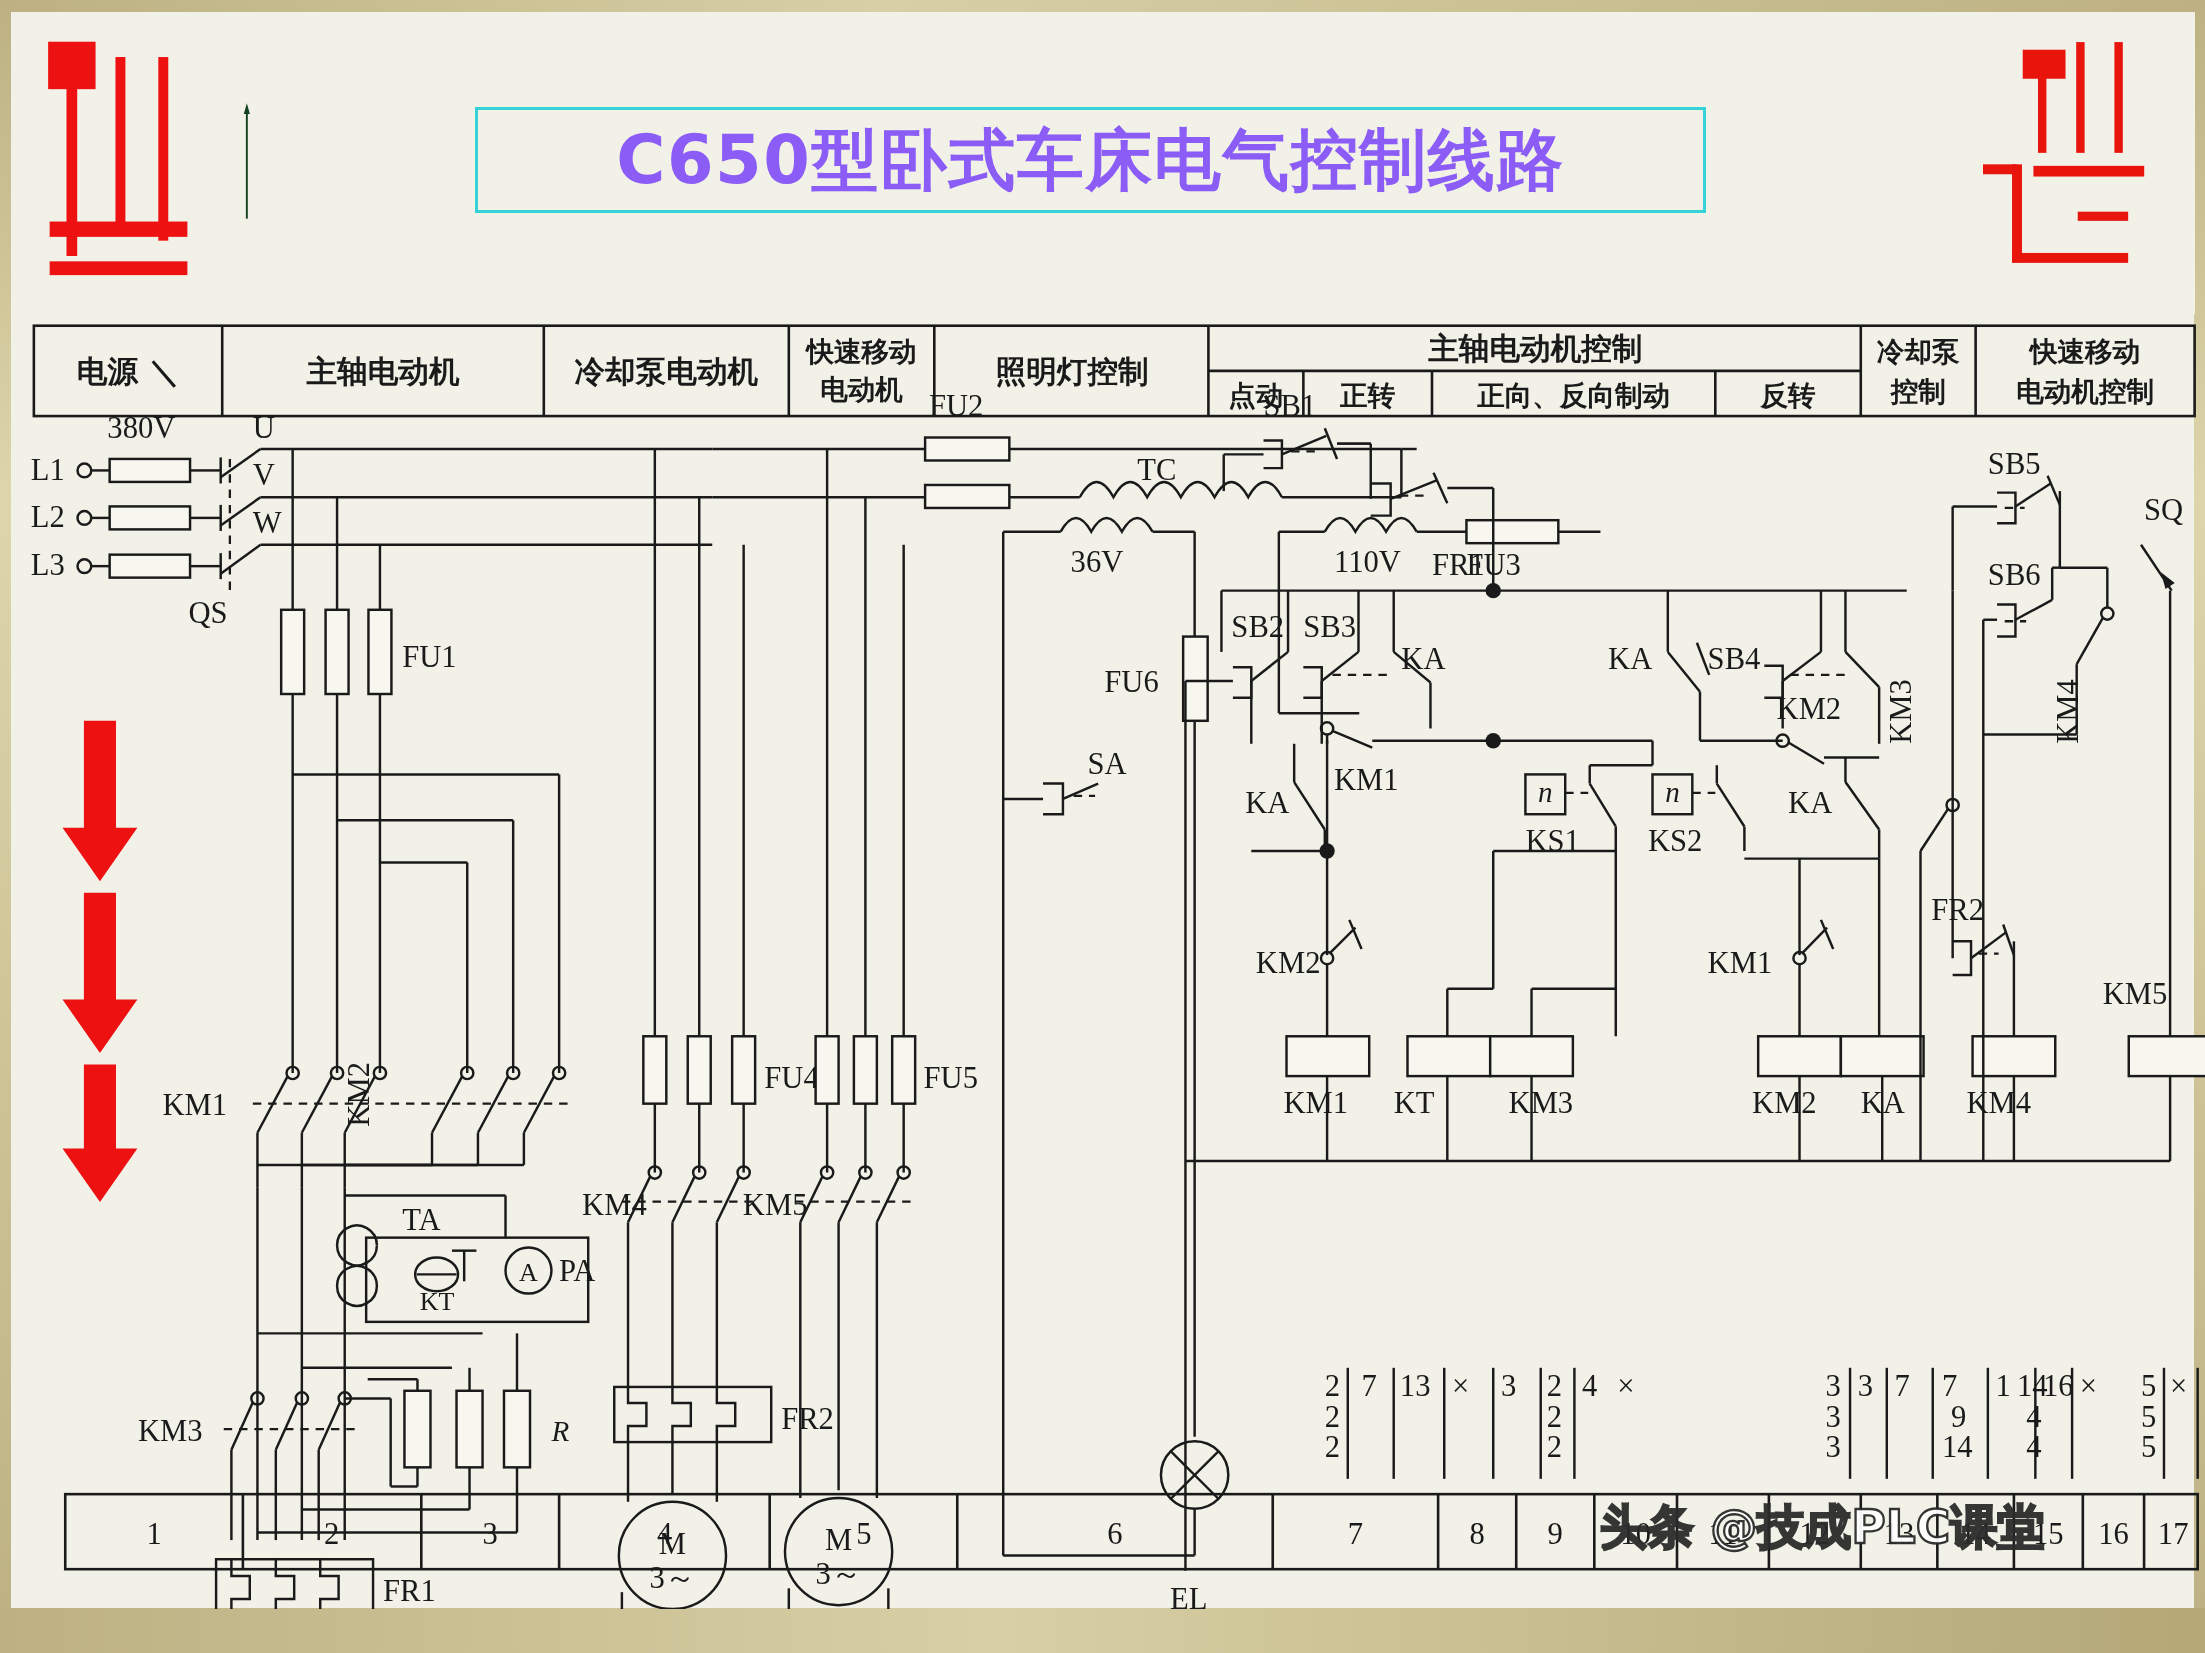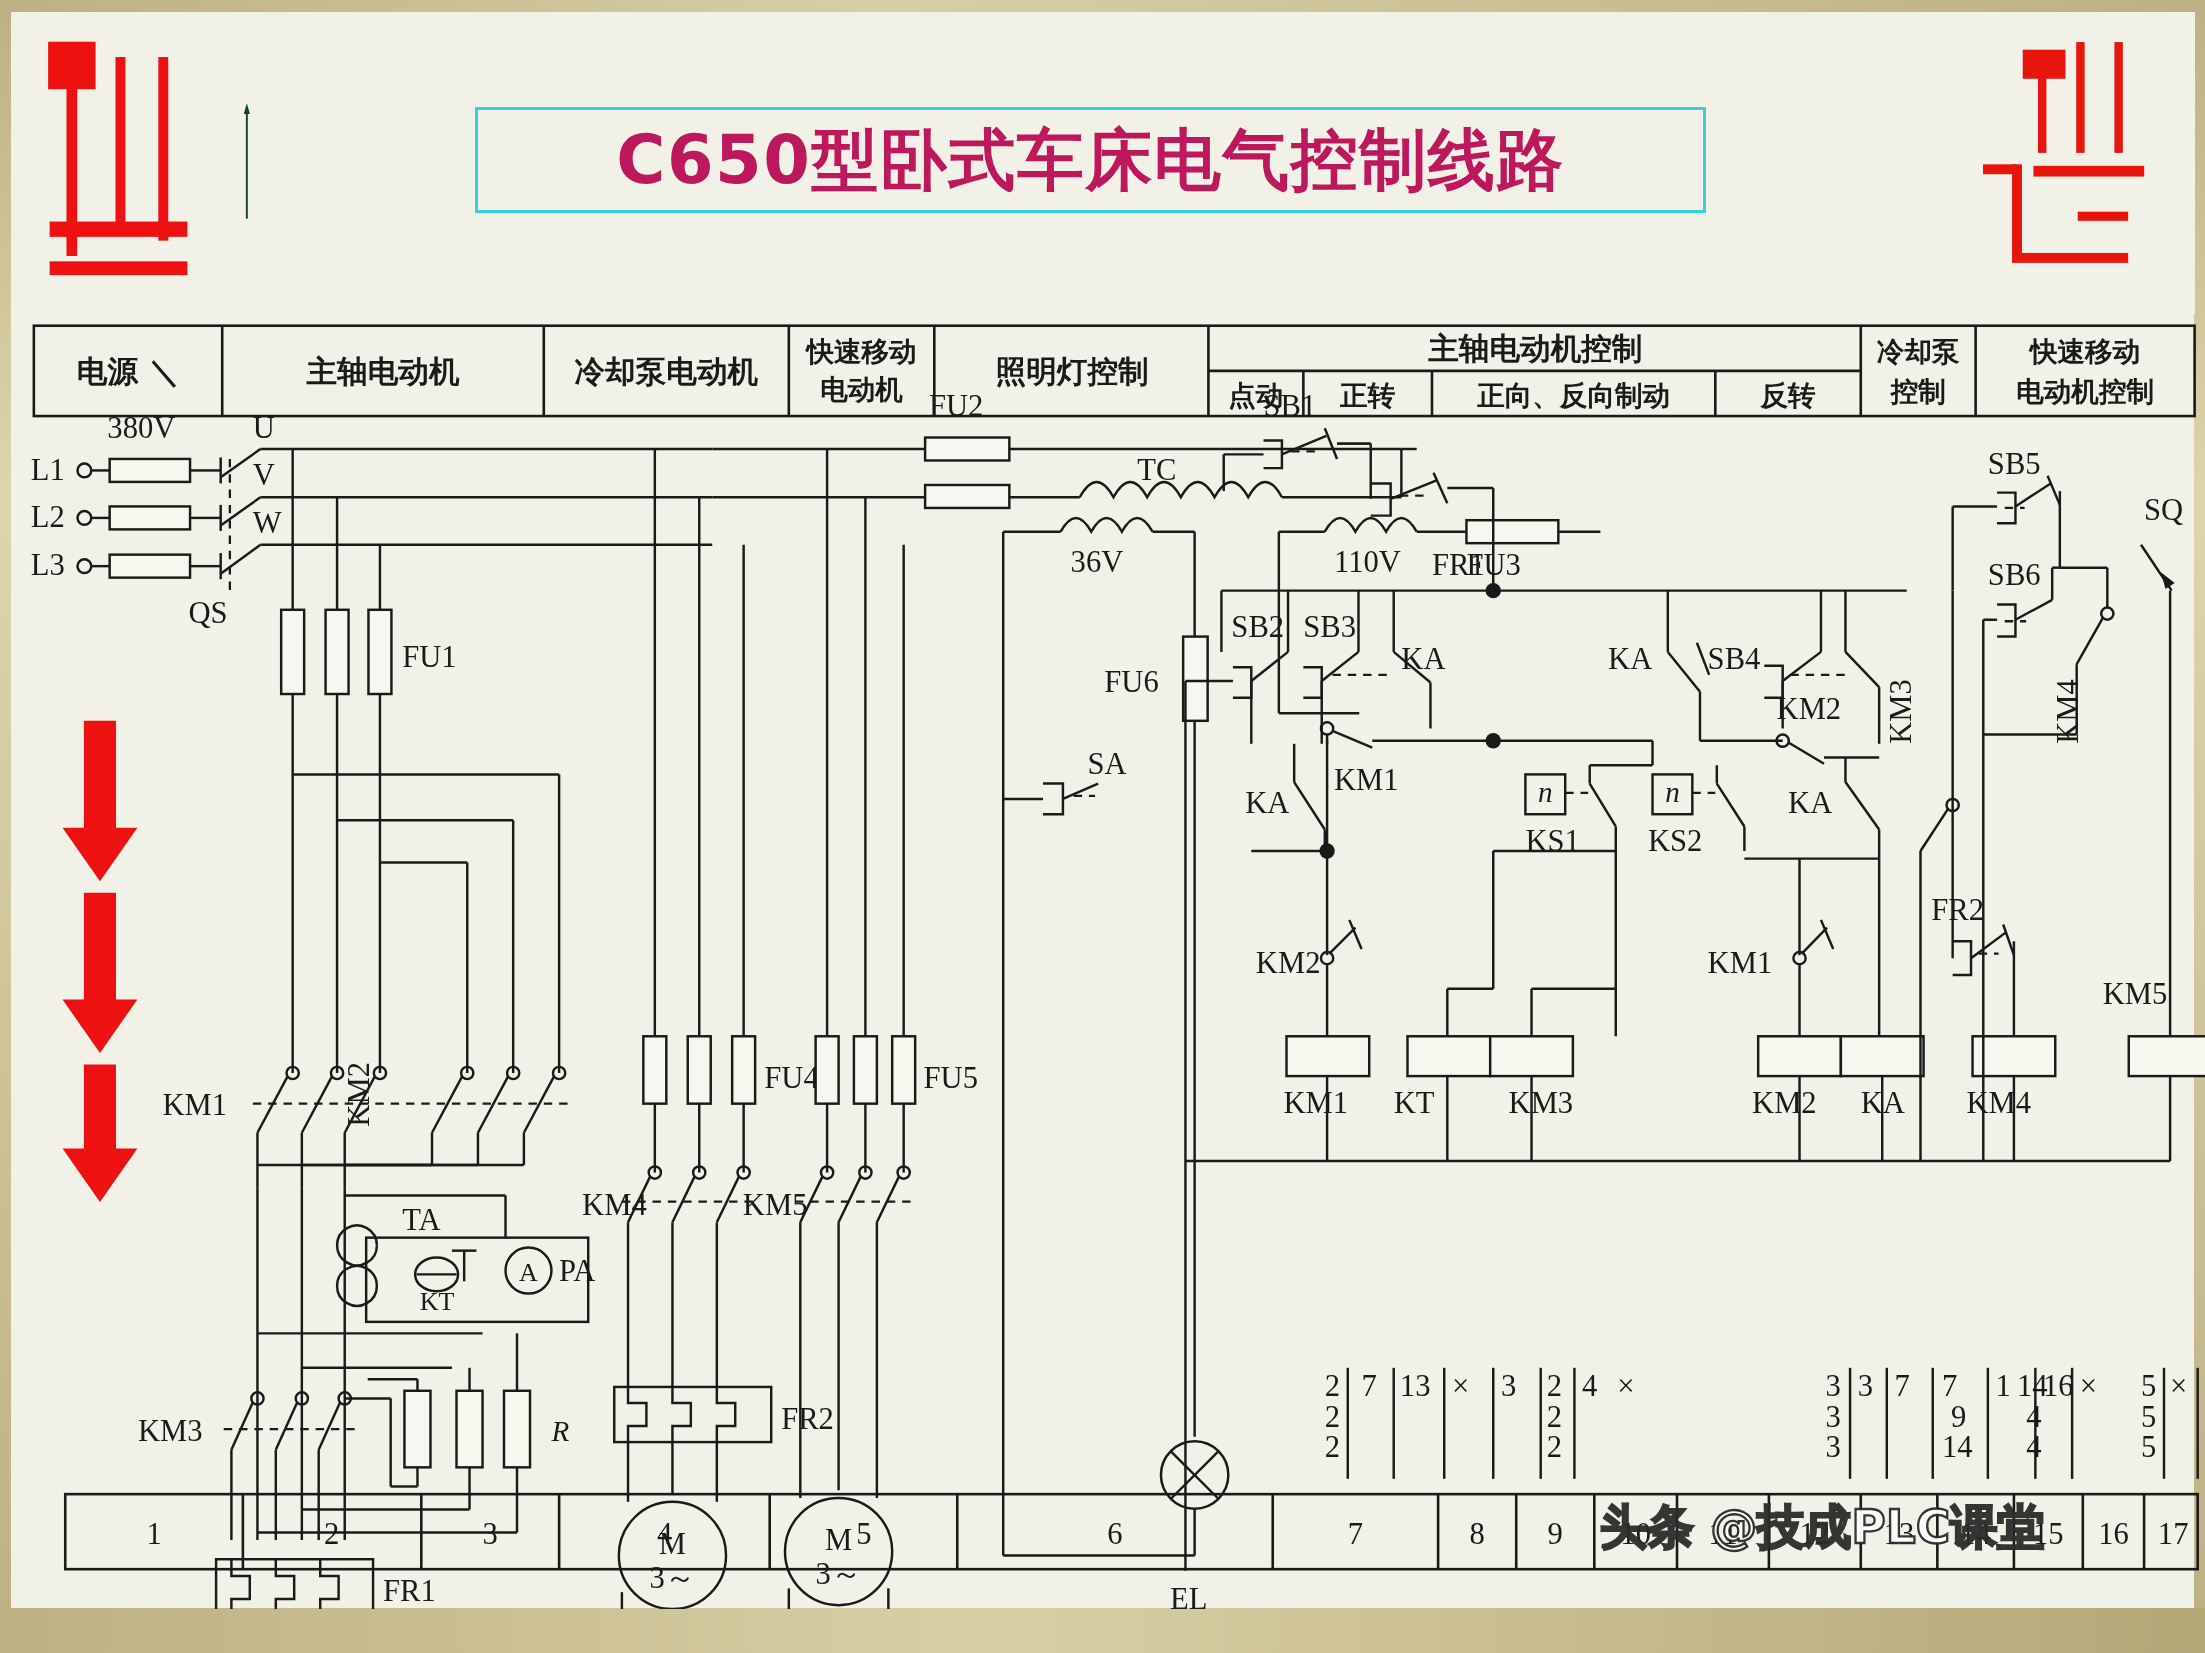--- a/index.html
+++ b/index.html
@@ -25,21 +25,21 @@
   .header-area{position:absolute;left:10.7px;top:12.3px;width:2184px;height:302px;
     background:#f2f1e8;}
 
   
   .title-box{
     position:absolute;left:475px;top:107px;width:1225px;height:100px;
     border:3.8px solid #35d2da;background:#f2f1e8;
     display:flex;align-items:center;justify-content:center;
   }
   .title-text{
-    color:#be185d;font-size:67px;font-weight:bold;letter-spacing:1.5px;
+    color:#8b5cf6;font-size:67px;font-weight:bold;letter-spacing:1.5px;
     font-family:"DejaVu Sans",sans-serif;
     white-space:nowrap;
   }
 
   
   .logoL{position:absolute;left:42px;top:34px;width:176px;height:245px;}
   .logoR{position:absolute;left:1983px;top:34px;width:191px;height:253px;}
   .up-arrow{position:absolute;left:243px;top:46px;width:7.7px;height:230px;}
 
   

